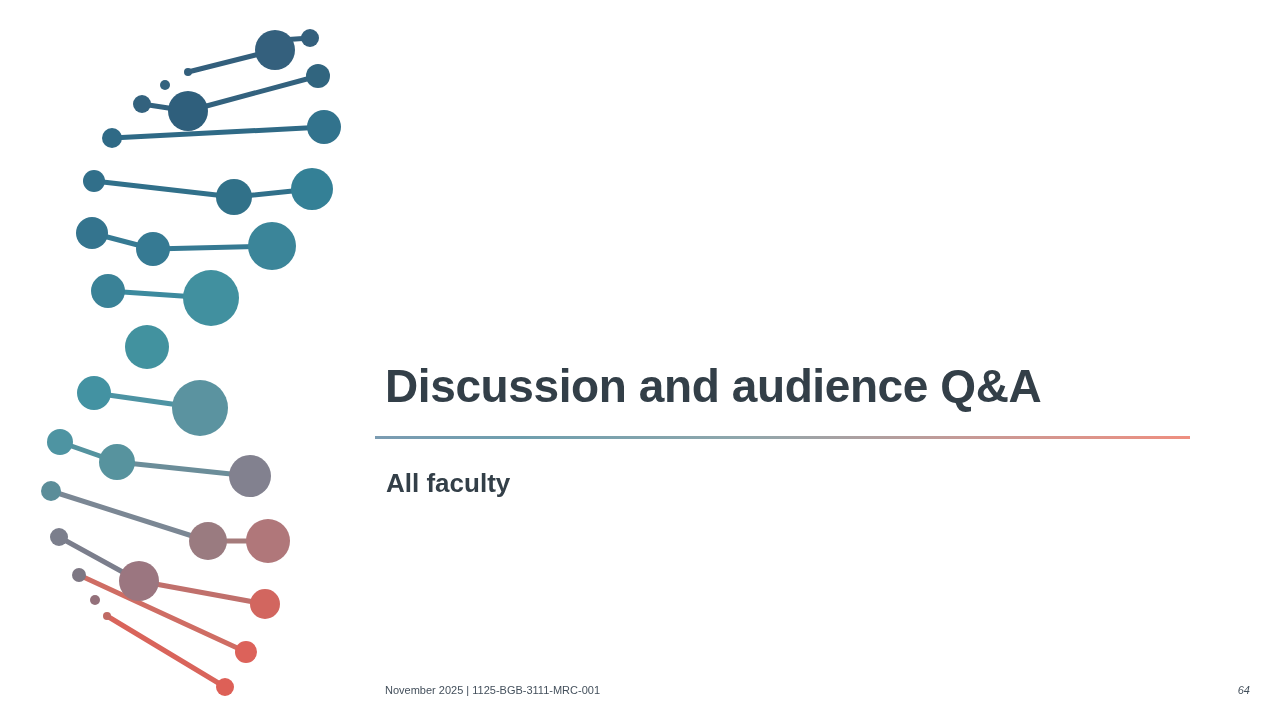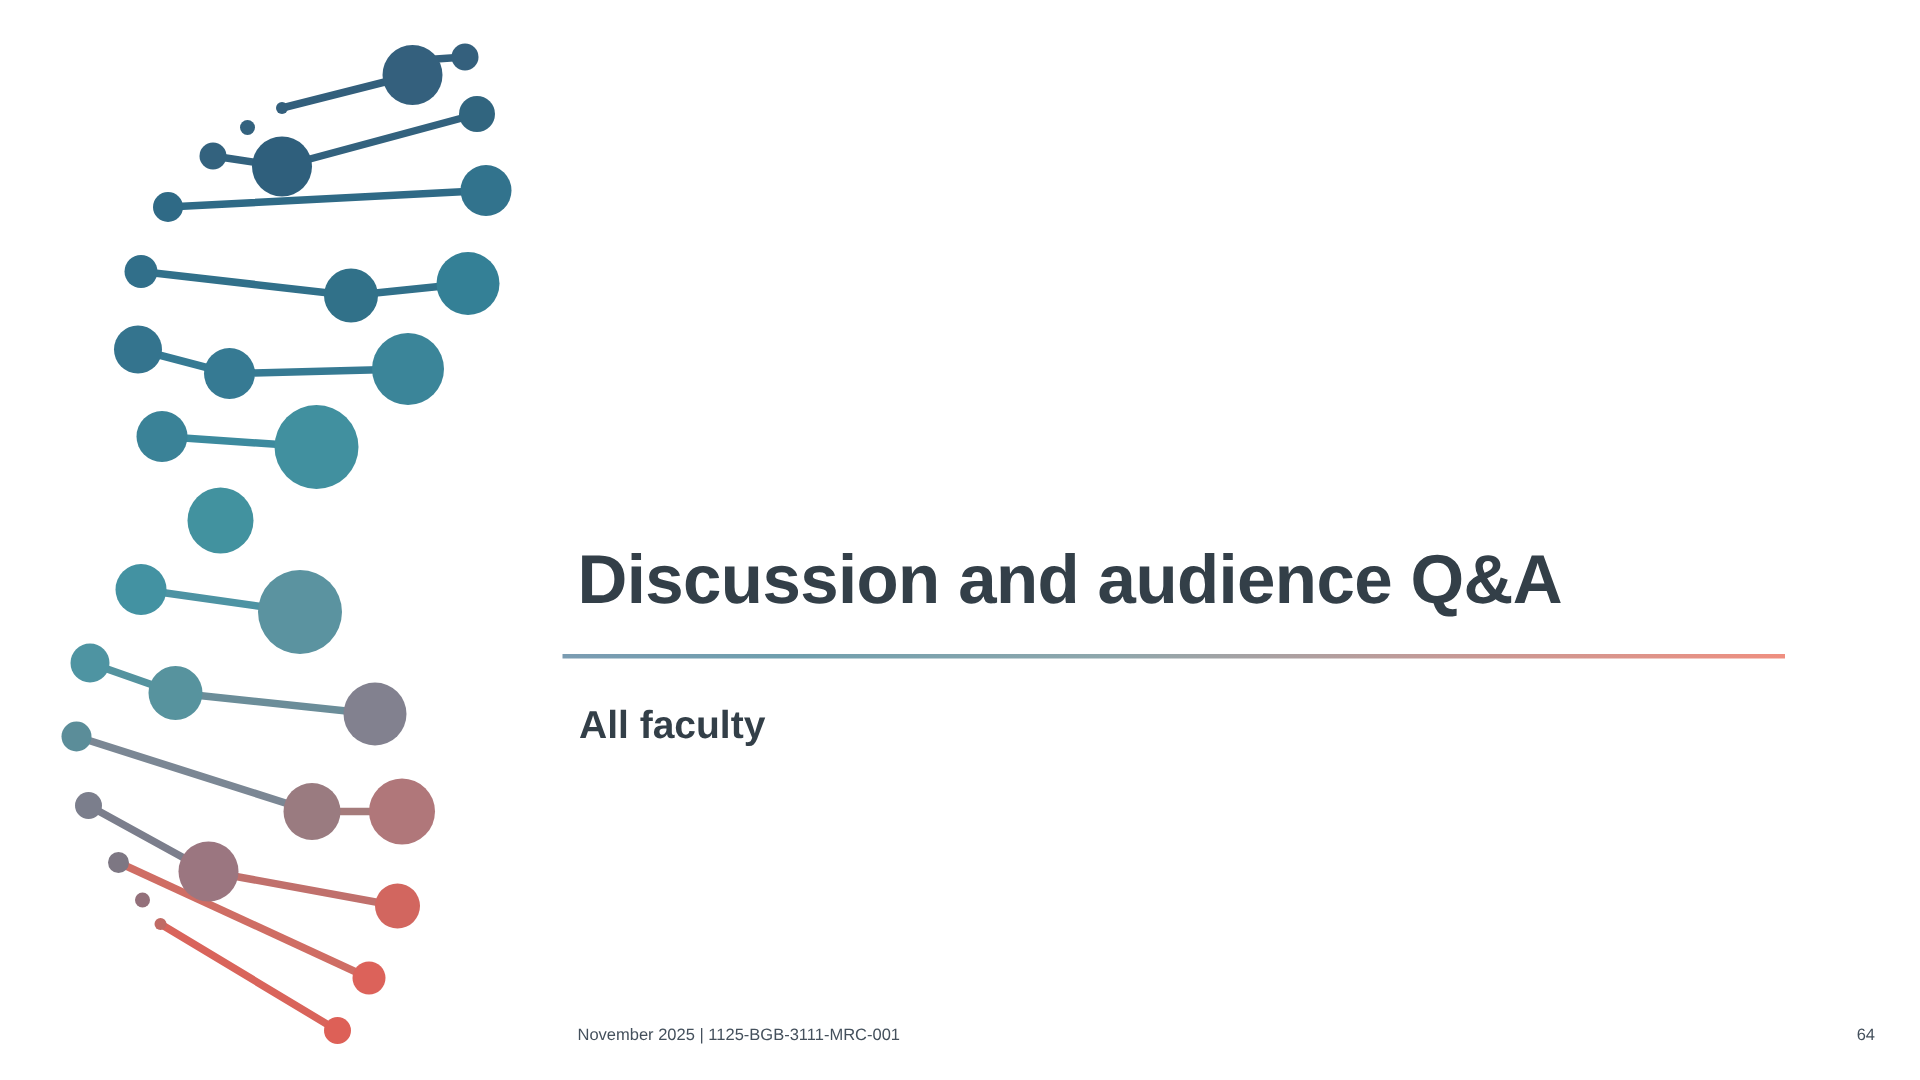--- a/index.html
+++ b/index.html
@@ -75,21 +75,21 @@
     left: 385px;
     right: 30px;
     top: 684px;
     display: flex;
     justify-content: space-between;
     align-items: baseline;
     font-size: 11px;
     color: #44505c;
   }
   #footer-meta { white-space: nowrap; }
-  #footer-page { white-space: nowrap; }
+  #footer-page { white-space: nowrap; font-style: italic; }
 </style>
 </head>
 <body>
 
 <div id="slide">
 
   <svg id="deco" viewBox="0 0 370 720" width="370" height="720" xmlns="http://www.w3.org/2000/svg">
     <g id="deco-edges">
         <line x1="188" y1="72" x2="275" y2="50" stroke="#335f7c" stroke-width="5" stroke-linecap="round"></line>
         <line x1="281" y1="40" x2="310" y2="38" stroke="#335f7c" stroke-width="5" stroke-linecap="round"></line>

